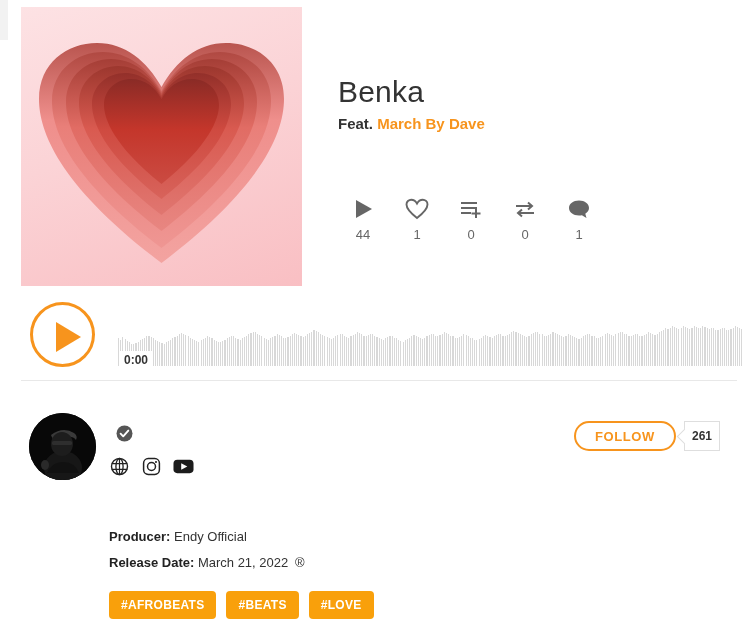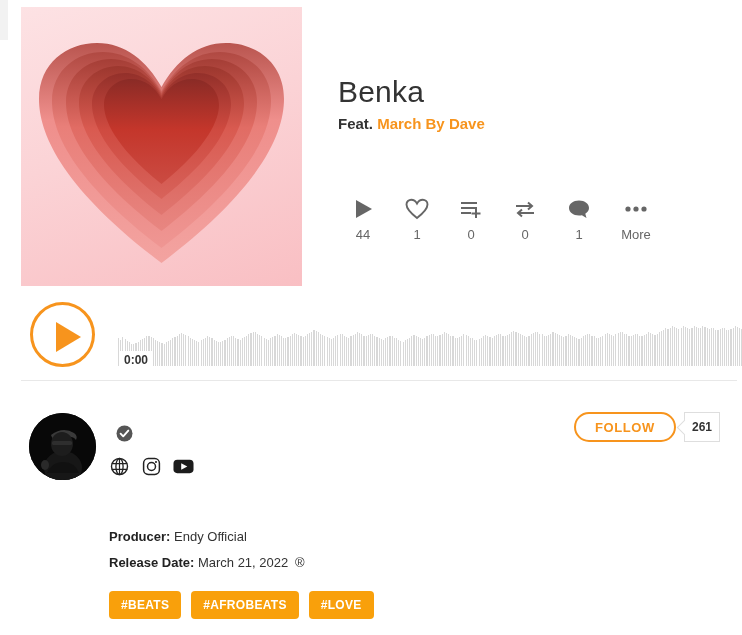--- a/index.html
+++ b/index.html
@@ -215,21 +215,21 @@
     gap: 11px;
   }
   .social {
     width: 21px; height: 21px;
     display: flex; align-items: center; justify-content: center;
     cursor: pointer;
   }
   .follow-wrap {
     position: absolute;
     left: 566px;
-    top: 412px;
+    top: 421px;
     display: flex;
     align-items: center;
   }
   .follow-btn {
     width: 102px;
     height: 30px;
     border: 2px solid #f7941d;
     border-radius: 16px;
     color: #f7941d;
     font-size: 13px;
@@ -421,30 +421,20 @@
       <div class="action">
         <span class="ico">
           <svg width="24" height="22" viewBox="0 0 24 22">
             <path d="M12 2.5 C 6.2 2.5, 2 5.8, 2 10 C 2 14.2, 6.2 17.5, 12 17.5 C 13 17.5, 14 17.4, 14.9 17.2 L 19.5 20 L 18.3 15.7 C 20.5 14.3, 22 12.3, 22 10 C 22 5.8, 17.8 2.5, 12 2.5 Z" fill="#666666"></path>
           </svg>
         </span>
         <span class="lbl">1</span>
       </div>
 
 
-      <div class="action wide">
-        <span class="ico">
-          <svg width="26" height="22" viewBox="0 0 26 22">
-            <circle cx="5" cy="11" r="2.6" fill="#666666"></circle>
-            <circle cx="13" cy="11" r="2.6" fill="#666666"></circle>
-            <circle cx="21" cy="11" r="2.6" fill="#666666"></circle>
-          </svg>
-        </span>
-        <span class="lbl">More</span>
-      </div>
 
     </div>
 
     <div class="player">
       <div class="play-circle">
         <div class="play-tri"></div>
       </div>
       <div class="wave" id="waveform">
           <span style="height: 42%;"></span>
           <span style="height: 40%;"></span>
@@ -795,19 +785,19 @@
       <span>Endy Official</span>
     </div>
 
     <div class="detail release">
       <b>Release Date:</b>
       <span>March 21, 2022</span>
       <span class="rmark">®</span>
     </div>
 
     <div class="tags" id="tags">
+        <div class="tag">#AFROBEATS</div>
         <div class="tag">#BEATS</div>
-        <div class="tag">#AFROBEATS</div>
         <div class="tag">#LOVE</div>
       </div>
 
   </div>
 </div>
 
 </body></html>

